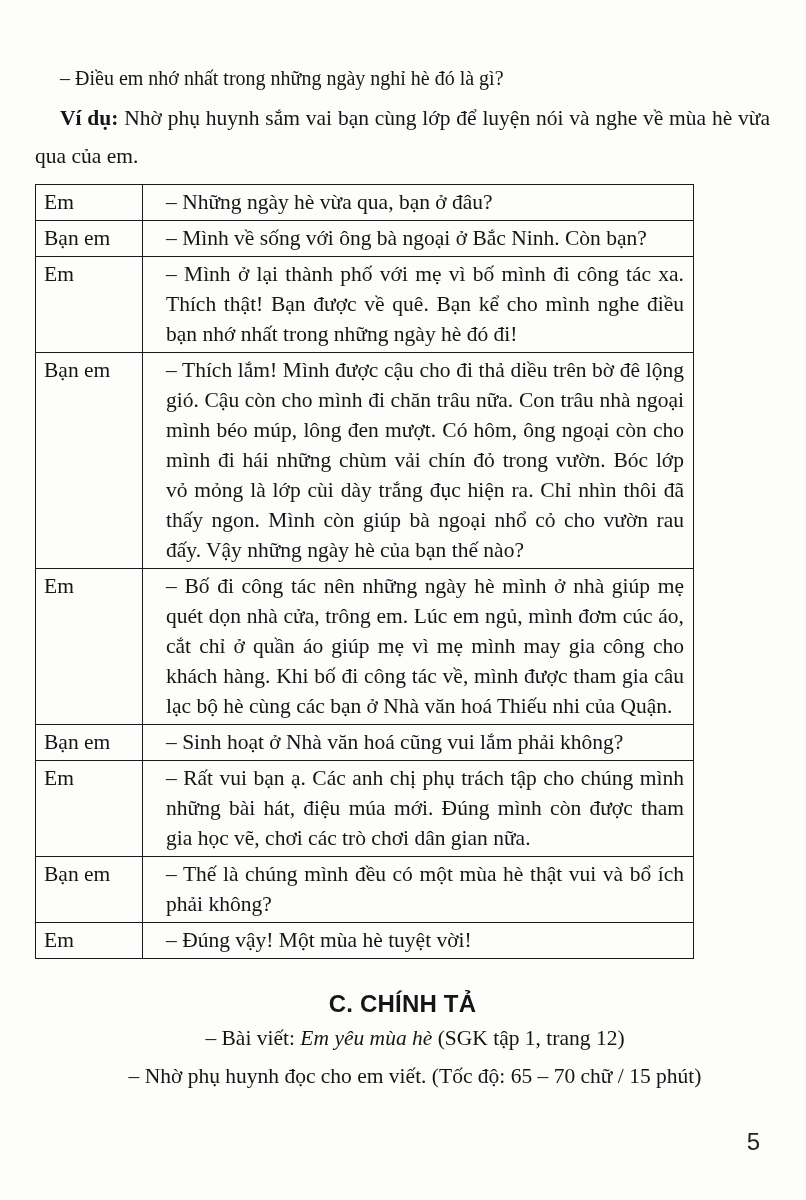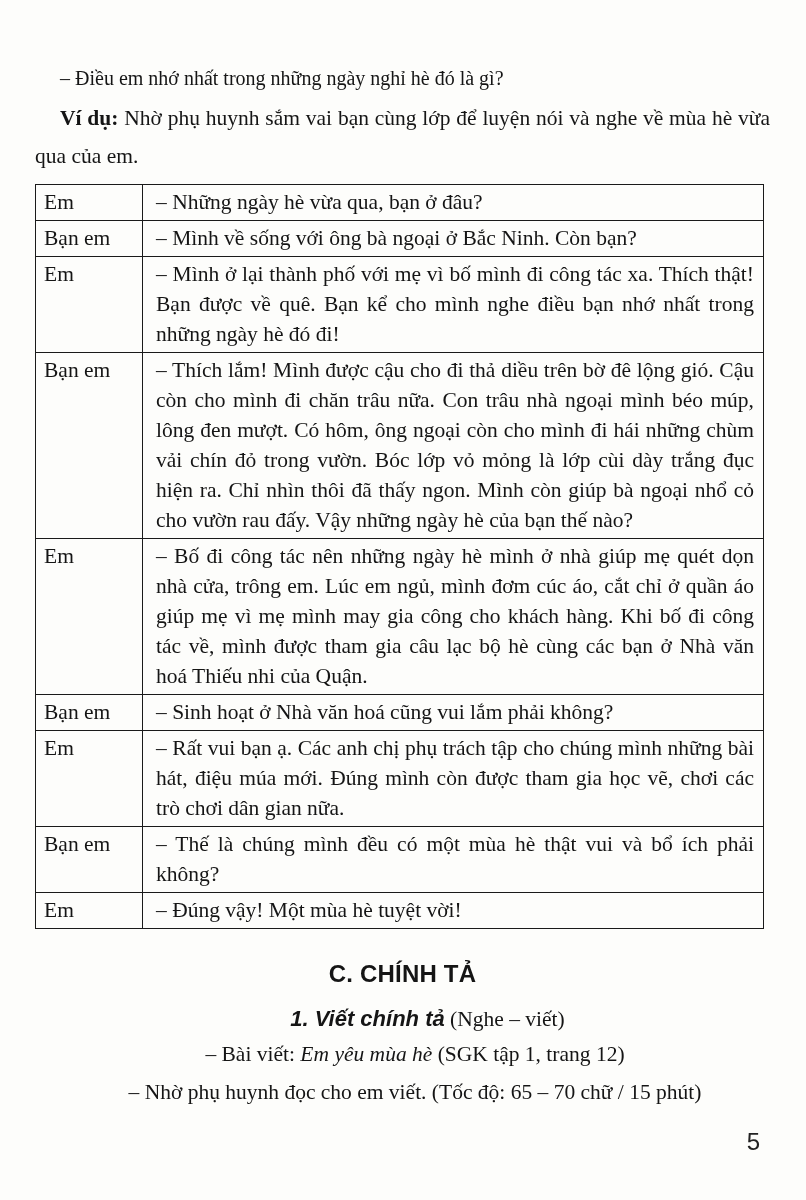--- a/index.html
+++ b/index.html
@@ -26,39 +26,39 @@
   .example {
     font-size: 21.5px;
     line-height: 38px;
     text-indent: 25px;
     text-align: justify;
     margin-top: 1px;
   }
   .example b { font-weight: bold; }
   
   table.dialogue {
-    width: 729px;
+    width: 659px;
     border-collapse: collapse;
     margin-top: 9px;
   }
   table.dialogue td {
     border: 1.6px solid #1a1a1a;
     vertical-align: top;
     font-size: 21.5px;
     line-height: 30px;
     padding: 2px 10px 3px 10px;
   }
   table.dialogue td.speaker {
     width: 107px;
     padding-left: 8px;
     white-space: nowrap;
   }
   table.dialogue td.utterance {
     text-align: justify;
-    padding-left: 13px;
+    padding-left: 23px;
     padding-right: 9px;
   }
   
   .section-c { margin-top: 30px; text-align: center; }
   .section-c h2 {
     font-family: "Liberation Sans", sans-serif;
     font-weight: bold;
     font-size: 24px;
     letter-spacing: 0.2px;
     line-height: 30px;
@@ -142,21 +142,20 @@
         </tr>
         <tr>
           <td class="speaker">Em</td>
           <td class="utterance">– Đúng vậy! Một mùa hè tuyệt vời!</td>
         </tr>
       </tbody>
   </table>
 
   <div class="section-c">
     <h2>C. CHÍNH TẢ</h2>
-    <p class="item-1"><span class="num-title">1. Viết chính tả</span><span> (Nghe – viết)</span></p>
     <div class="c-bullets">
       <p><span>– Bài viết: </span><span class="work-title">Em yêu mùa hè</span><span> (SGK tập 1, trang 12)</span></p>
       <p>– Nhờ phụ huynh đọc cho em viết. (Tốc độ: 65 – 70 chữ / 15 phút)</p>
     </div>
   </div>
 
   <div class="page-number">5</div>
 
 </div>
 

